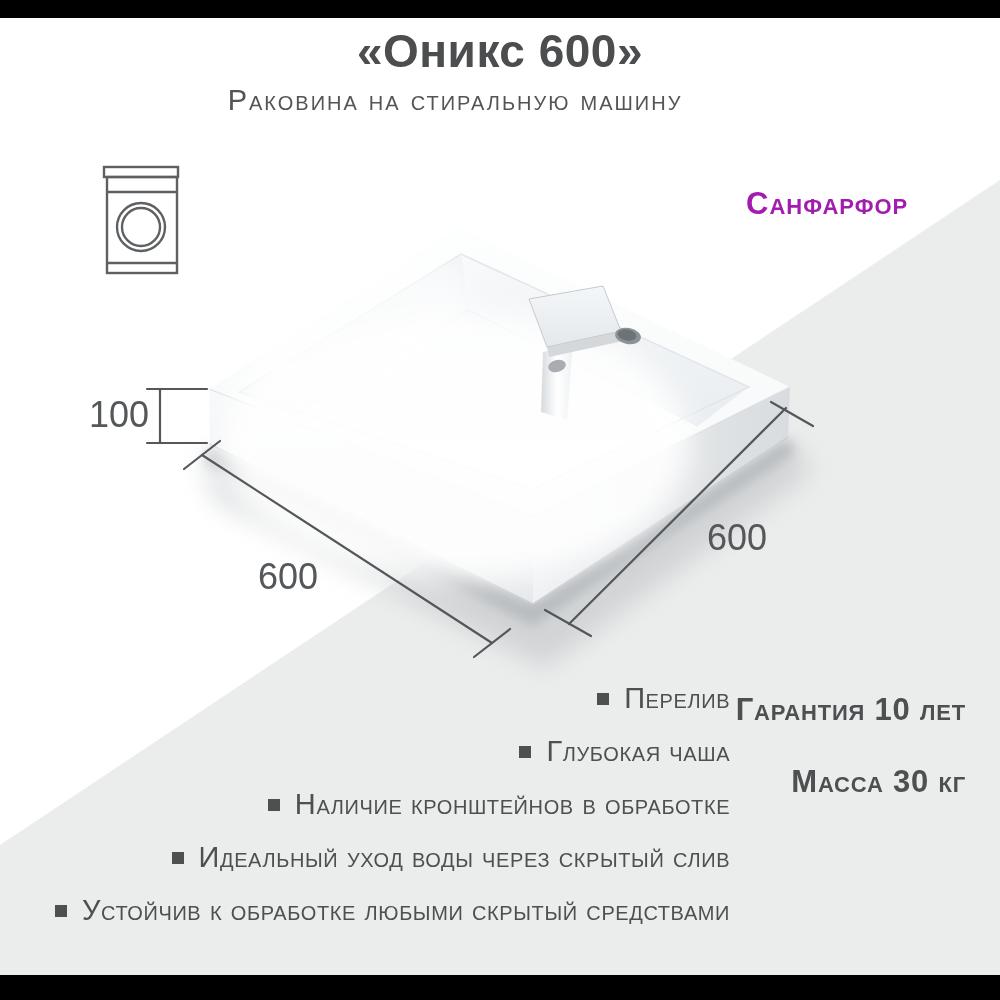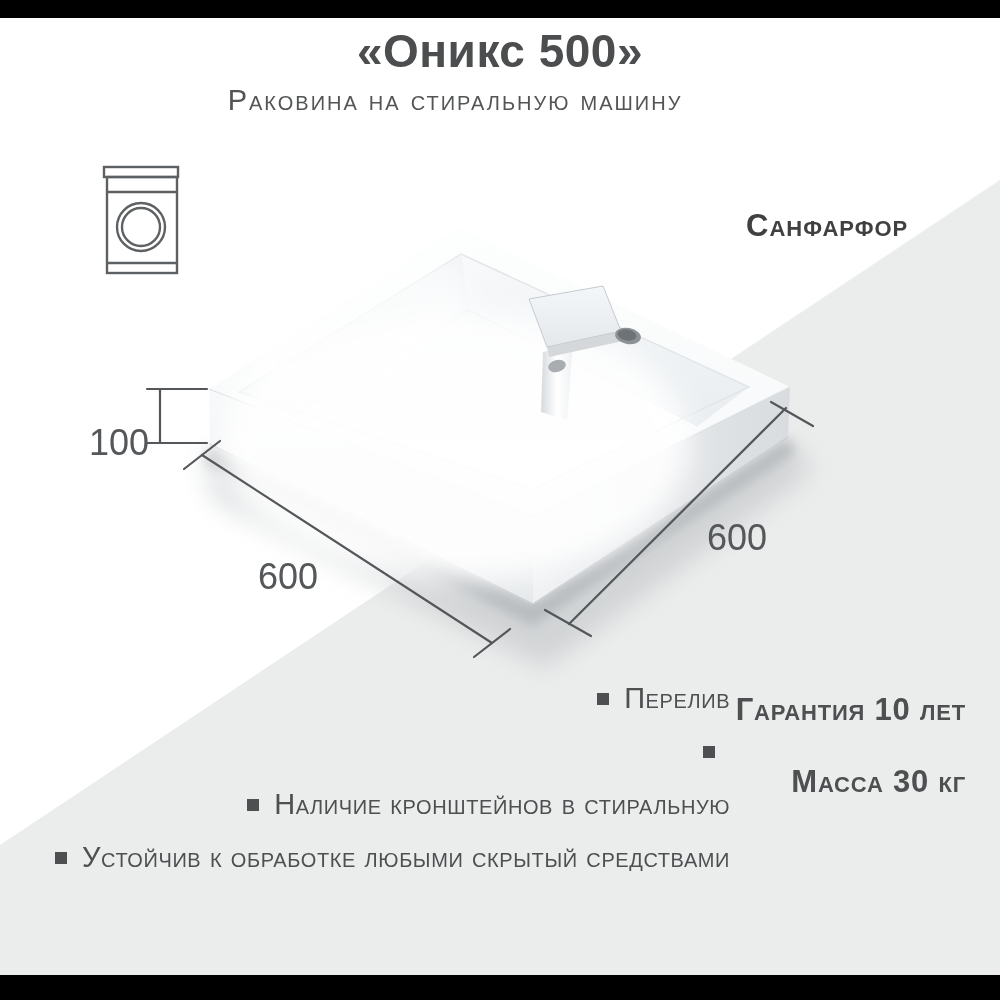--- a/index.html
+++ b/index.html
@@ -22,25 +22,25 @@
   .title{
     left:0;top:24px;width:1000px;text-align:center;
     font-size:46px;font-weight:700;color:#4b4d4f;letter-spacing:.5px;
   }
   .subtitle{
     left:0;top:84px;width:910px;text-align:center;
     font-size:29px;font-weight:400;color:#525456;
     font-variant:small-caps;letter-spacing:2px;
   }
   .material{
-    left:746px;top:208px;font-size:31px;font-weight:700;color:#404040;
+    left:746px;top:186px;font-size:31px;font-weight:700;color:#a21caf;
     font-variant:small-caps;letter-spacing:1px;
   }
   .dim{font-size:36px;color:#55585a;text-align:center;}
-  .dim-height{left:84px;top:422px;width:70px;}
+  .dim-height{left:84px;top:394px;width:70px;}
   .dim-width{left:244px;top:556px;width:88px;}
   .dim-depth{left:693px;top:517px;width:88px;}
   .features{
     position:absolute;left:55px;top:672px;z-index:10;
     list-style:none;margin:0;padding:0;
   }
   .features li{
     display:flex;align-items:center;height:53px;
     font-size:29px;color:#4d4f51;font-variant:small-caps;letter-spacing:.6px;justify-content:flex-end;
   }
@@ -157,39 +157,44 @@
       <line x1="202" y1="455" x2="492" y2="643"></line>
       <line x1="184" y1="469" x2="220" y2="441"></line>
       <line x1="474" y1="657" x2="510" y2="629"></line>
 
       <line x1="786" y1="408" x2="569" y2="624"></line>
       <line x1="771" y1="402" x2="813" y2="426"></line>
       <line x1="545" y1="610" x2="591" y2="636"></line>
     </g>
   </svg>
 
-  <div class="txt title">«Оникс 500»</div>
+  <div class="txt title">«Оникс 600»</div>
   <div class="txt subtitle">Раковина на стиральную машину</div>
   <div class="txt material">Санфарфор</div>
 
   <div class="txt dim dim-height">100</div>
   <div class="txt dim dim-width">600</div>
   <div class="txt dim dim-depth">600</div>
 
   <ul class="features">
     <li>
       <span class="bullet-sq"></span>
       <span>Перелив</span>
     </li>
     <li>
       <span class="bullet-sq"></span>
-    </li>
-    <li>
-      <span class="bullet-sq"></span>
-      <span>Наличие кронштейнов в стиральную</span>
+      <span>Глубокая чаша</span>
+    </li>
+    <li>
+      <span class="bullet-sq"></span>
+      <span>Наличие кронштейнов в обработке</span>
+    </li>
+    <li>
+      <span class="bullet-sq"></span>
+      <span>Идеальный уход воды через скрытый слив</span>
     </li>
     <li>
       <span class="bullet-sq"></span>
       <span>Устойчив к обработке любыми скрытый средствами</span>
     </li>
   </ul>
 
   <div class="spec warranty">Гарантия 10 лет</div>
   <div class="spec weight">Масса 30 кг</div>
 

